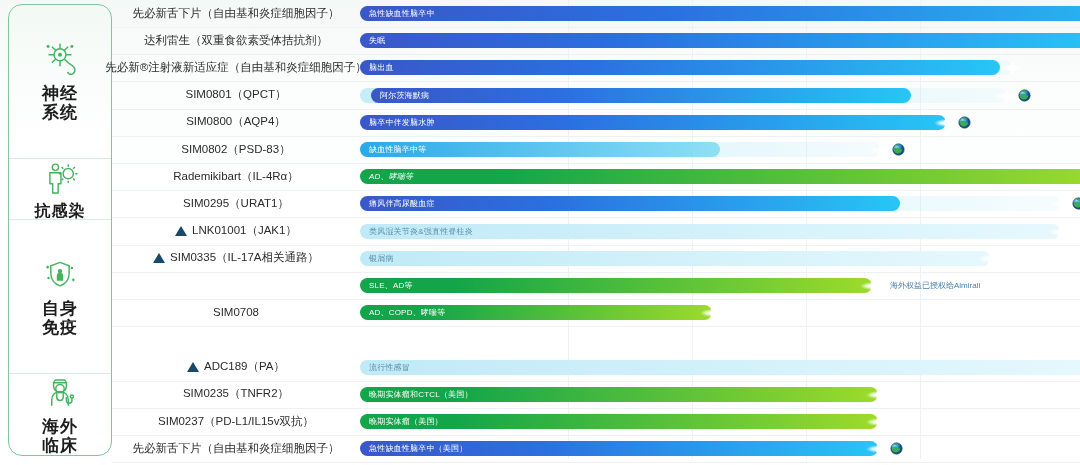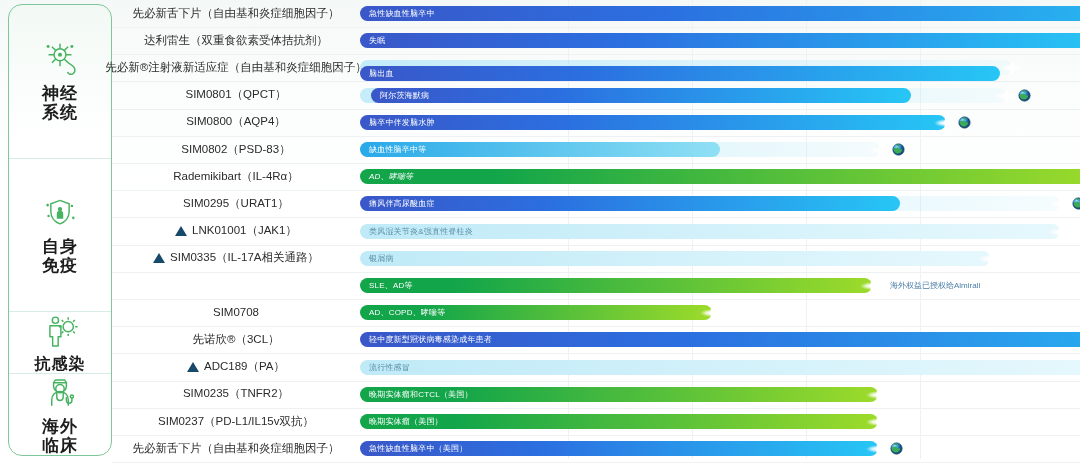--- a/index.html
+++ b/index.html
@@ -92,40 +92,40 @@
       <circle cx="24" cy="15" r="6.5"></circle>
             <circle cx="24" cy="15" r="2.2" fill="#45b35f" stroke="none"></circle>
       <path d="M24 8.5V3M24 21.5v6M17.5 15h-6M30.5 15h6M19.4 10.4l-4.2-4.2M28.6 10.4l4.2-4.2M19.4 19.6l-4.2 4.2"></path>
       <path d="M28.6 19.6c3 3.4 6 5.4 9 7.4 3 2 3.6 6 1.2 8.2-2.2 2-5.6 1.2-6.6-1.4"></path>
       <circle cx="11" cy="6" r="1.6" fill="#45b35f" stroke="none"></circle>
       <circle cx="37" cy="6" r="1.6" fill="#45b35f" stroke="none"></circle>
     </svg></span>
         <div class="sect-label">神经</div>
         <div class="sect-label">系统</div>
       </div>
+      <div class="sect" style="flex: 2 0 0px;">
+        <span class="sect-icon"><svg viewBox="0 0 48 44" fill="none" stroke="#45b35f" stroke-width="1.6">
+      <circle cx="19" cy="9" r="3.4"></circle>
+      <path d="M13 15h12v12h-3v10h-6V27h-3z" stroke-linejoin="round"></path>
+      <circle cx="33" cy="16" r="5.6"></circle>
+      <path d="M33 8.4v-2.6M33 26.2v-2.6M25.4 16h-2.6M43.2 16h-2.6M27.7 10.7l-1.9-1.9M40.2 23.2l-1.9-1.9M38.3 10.7l1.9-1.9M25.8 23.2l1.9-1.9"></path>
+    </svg></span>
+        <div class="sect-label small">抗感染</div>
+      </div>
       <div class="sect" style="flex: 6 0 0px;">
         <span class="sect-icon"><svg viewBox="0 0 48 44" fill="none" stroke="#45b35f" stroke-width="1.6">
       <path d="M24 7l10 3.6v8.6c0 6.4-4.3 11.4-10 13.4-5.7-2-10-7-10-13.4v-8.6z"></path>
       <circle cx="24" cy="16.5" r="2.4" fill="#45b35f" stroke="none"></circle>
       <path d="M20.5 27v-5.2a3.5 3.5 0 013.5-3.5 3.5 3.5 0 013.5 3.5V27" fill="#45b35f" stroke="none"></path>
       <path d="M9 12h3M10.5 10.5v3M37 26h3M38.5 24.5v3" stroke-width="1.4"></path>
       <circle cx="11.5" cy="24" r="1.3" fill="#45b35f" stroke="none"></circle>
       <circle cx="37" cy="13" r="1.3" fill="#45b35f" stroke="none"></circle>
     </svg></span>
         <div class="sect-label">自身</div>
         <div class="sect-label">免疫</div>
-      </div>
-      <div class="sect" style="flex: 2 0 0px;">
-        <span class="sect-icon"><svg viewBox="0 0 48 44" fill="none" stroke="#45b35f" stroke-width="1.6">
-      <circle cx="19" cy="9" r="3.4"></circle>
-      <path d="M13 15h12v12h-3v10h-6V27h-3z" stroke-linejoin="round"></path>
-      <circle cx="33" cy="16" r="5.6"></circle>
-      <path d="M33 8.4v-2.6M33 26.2v-2.6M25.4 16h-2.6M43.2 16h-2.6M27.7 10.7l-1.9-1.9M40.2 23.2l-1.9-1.9M38.3 10.7l1.9-1.9M25.8 23.2l1.9-1.9"></path>
-    </svg></span>
-        <div class="sect-label small">抗感染</div>
       </div>
       <div class="sect" style="flex: 3 0 0px;">
         <span class="sect-icon"><svg viewBox="0 0 48 44" fill="none" stroke="#45b35f" stroke-width="1.6">
       <path d="M17 9.5h14v3.5a7 7 0 01-14 0z"></path>
             <path d="M17 9.5l2-3h10l2 3"></path>
       <circle cx="24" cy="16" r="4.6"></circle>
       <path d="M15 34v-6a9 9 0 0118 0v6" stroke-linecap="round"></path>
       <path d="M20.5 20.5v5a3.5 3.5 0 007 0v-5"></path>
       <path d="M31 25v4a3 3 0 006 0v-3"></path>
             <circle cx="37" cy="24.5" r="1.7"></circle>
@@ -160,21 +160,21 @@
             <span class="bar-label">失眠</span>
           </div>
         </div>
       </div>
       <div class="row" style="top: 53.4px;">
         <div class="row-name">
           <span>先必新®注射液新适应症（自由基和炎症细胞因子）</span>
         </div>
         <div class="bar-wrap" style="width: 720px;">
           <div class="bar-tail" style="left: 0px; width: 652px; background: linear-gradient(90deg, rgba(120, 214, 246, 0.42) 0%, rgba(180, 233, 250, 0.12) 100%);"></div>
-          <div class="bar" style="left: 0px; width: 640px; background: linear-gradient(90deg, rgb(58, 87, 200) 0%, rgb(43, 111, 224) 35%, rgb(39, 198, 245) 100%); margin-top: 6px;">
+          <div class="bar" style="left: 0px; width: 640px; background: linear-gradient(90deg, rgb(58, 87, 200) 0%, rgb(43, 111, 224) 35%, rgb(39, 198, 245) 100%);">
             <span class="bar-label">脑出血</span>
           </div>
           <div class="spark" style="left: 639px;"><svg viewBox="0 0 26 16">
               <defs>
                 <radialGradient id="s1" cx="50%" cy="50%">
   <stop offset="0%" stop-color="#ffffff"></stop>
                   <stop offset="45%" stop-color="#ffffff" stop-opacity=".75"></stop>
   <stop offset="100%" stop-color="#ffffff" stop-opacity="0"></stop>
                 </radialGradient>
               </defs>
@@ -409,30 +409,20 @@
   <stop offset="0%" stop-color="#ffffff"></stop>
                   <stop offset="45%" stop-color="#ffffff" stop-opacity=".75"></stop>
   <stop offset="100%" stop-color="#ffffff" stop-opacity="0"></stop>
                 </radialGradient>
               </defs>
   <ellipse cx="13" cy="8" rx="12" ry="4" fill="url(#s1)"></ellipse>
   <path d="M13 .5l2 7 7 .5-7 .5-2 7-2-7-7-.5 7-.5z" fill="#ffffff" opacity=".95"></path>
             </svg></div>
         </div>
       </div>
-      <div class="row" style="top: 325.4px;">
-        <div class="row-name">
-          <span>先诺欣®（3CL）</span>
-        </div>
-        <div class="bar-wrap" style="width: 720px;">
-          <div class="bar" style="left: 0px; width: 930px; background: linear-gradient(90deg, rgb(58, 87, 200) 0%, rgb(43, 111, 224) 35%, rgb(39, 198, 245) 100%);">
-            <span class="bar-label">轻中度新型冠状病毒感染成年患者</span>
-          </div>
-        </div>
-      </div>
       <div class="row" style="top: 352.6px;">
         <div class="row-name">
           <span class="tri blue"></span>
           <span>ADC189（PA）</span>
         </div>
         <div class="bar-wrap" style="width: 720px;">
           <div class="bar" style="left: 0px; width: 738px; background: linear-gradient(90deg, rgb(191, 234, 247) 0%, rgb(230, 248, 253) 100%);">
             <span class="bar-label dark">流行性感冒</span>
           </div>
         </div>

